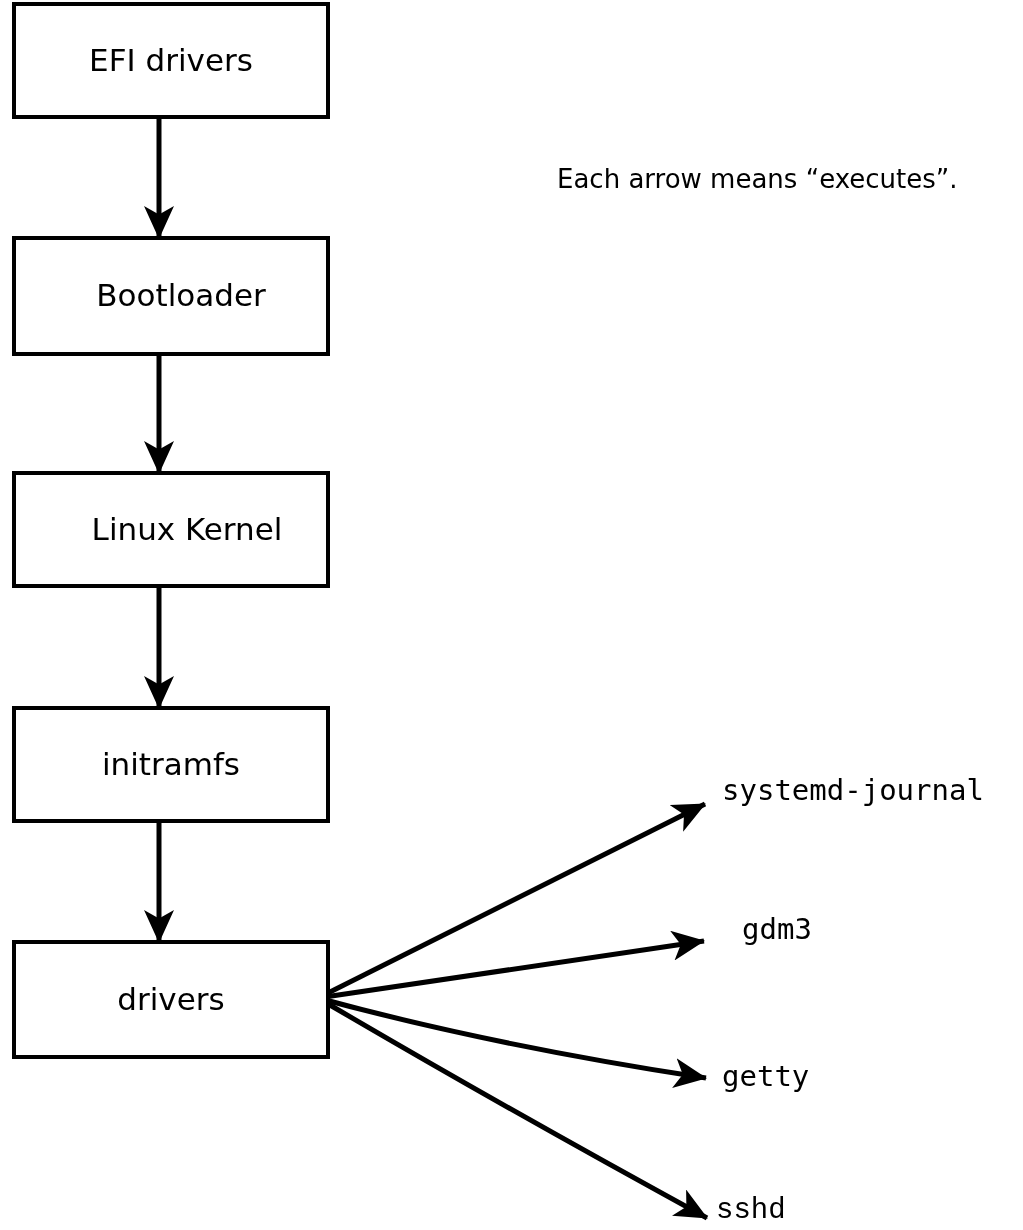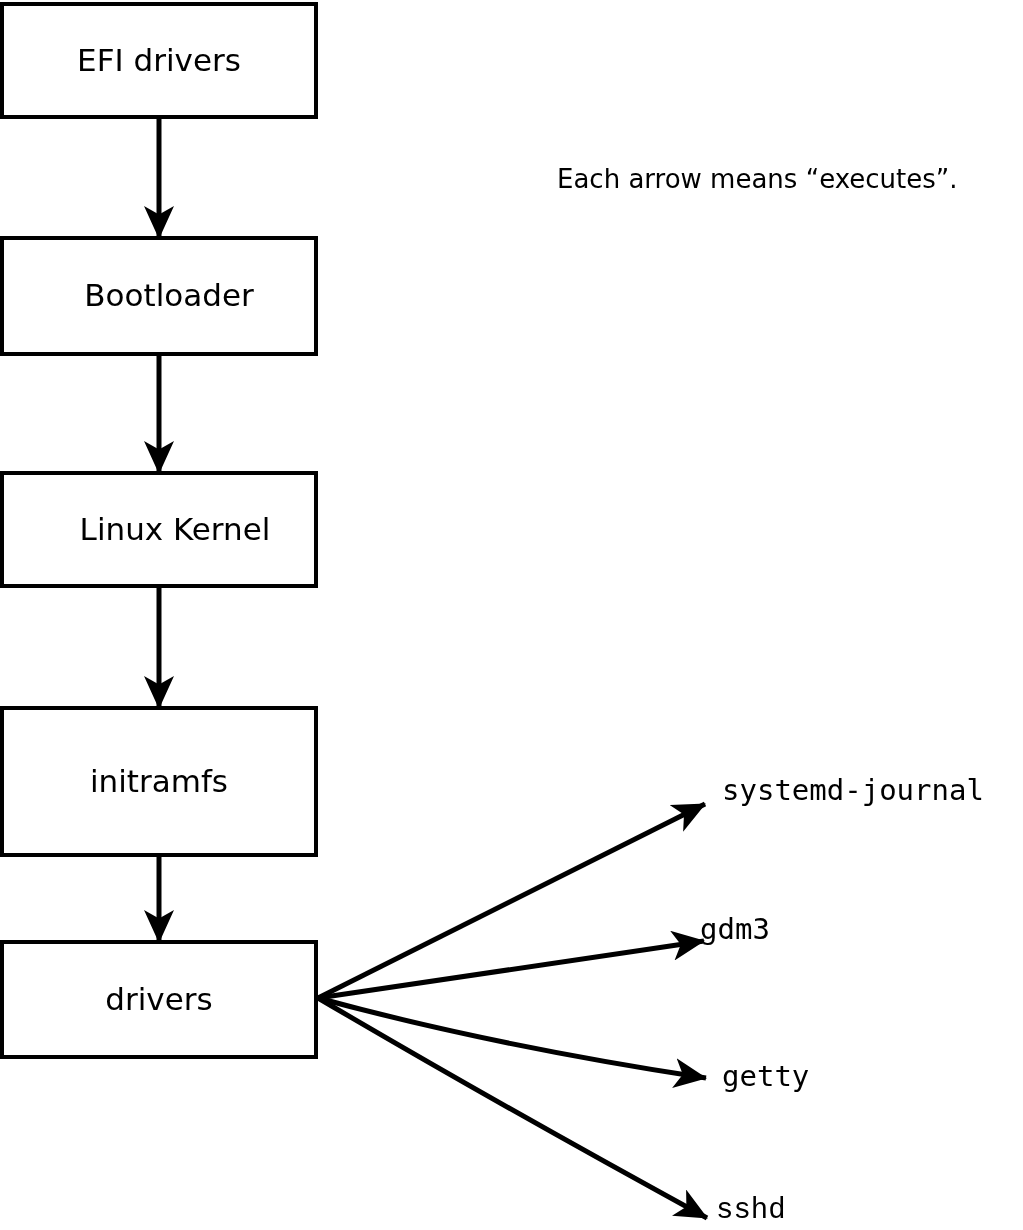--- a/index.html
+++ b/index.html
@@ -12,21 +12,21 @@
     font-family: "DejaVu Sans", sans-serif;
     overflow: hidden;
   }
   .arrow-layer {
     position: absolute;
     left: 0; top: 0;
     width: 1023px; height: 1230px;
   }
   .node {
     position: absolute;
-    left: 0;
+    left: 12px;
     width: 318px;
     box-sizing: border-box;
     border: 4px solid #000000;
     background: #ffffff;
     display: flex;
     align-items: center;
     justify-content: center;
     font-size: 31px;
     line-height: 1.2;
     white-space: nowrap;
@@ -78,31 +78,31 @@
   </div>
 
   <div class="node" style="top: 236px; height: 120px; padding-left: 20px;">
     <span>Bootloader</span>
   </div>
 
   <div class="node" style="top: 471px; height: 117px; padding-left: 32px;">
     <span>Linux Kernel</span>
   </div>
 
-  <div class="node" style="top: 706px; height: 151px;">
+  <div class="node" style="top: 706px; height: 117px;">
     <span>initramfs</span>
   </div>
 
   <div class="node" style="top: 940px; height: 119px;">
     <span>drivers</span>
   </div>
 
   <div class="proc" style="left: 722px; top: 772px;">systemd-journal</div>
 
-  <div class="proc" style="left: 700px; top: 911px;">gdm3</div>
+  <div class="proc" style="left: 742px; top: 911px;">gdm3</div>
 
   <div class="proc" style="left: 722px; top: 1058px;">getty</div>
 
   <div class="proc sans" style="left: 716px; top: 1193px;">sshd</div>
 
   <div class="caption">Each arrow means “executes”.</div>
 
 </div>
 
 </body></html>

